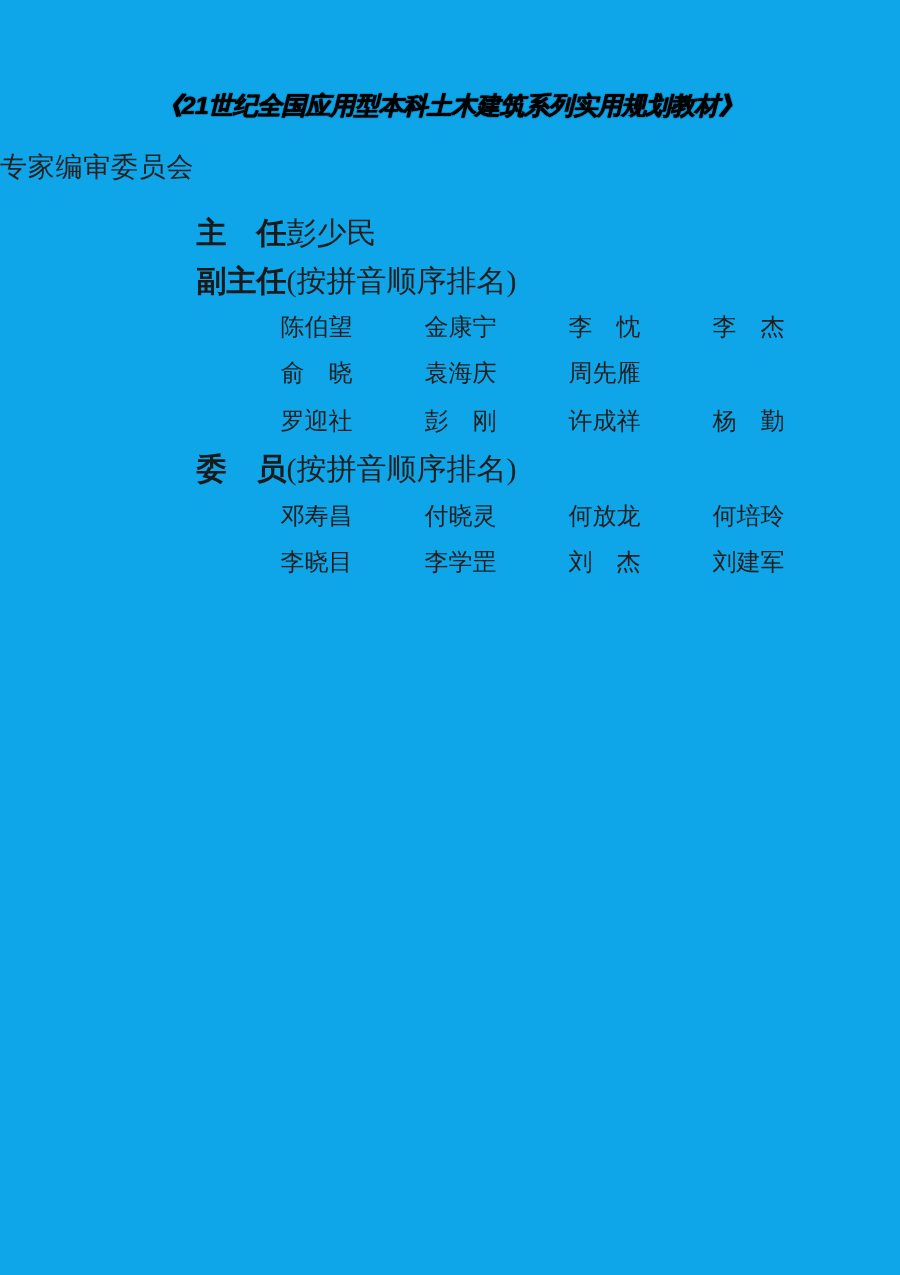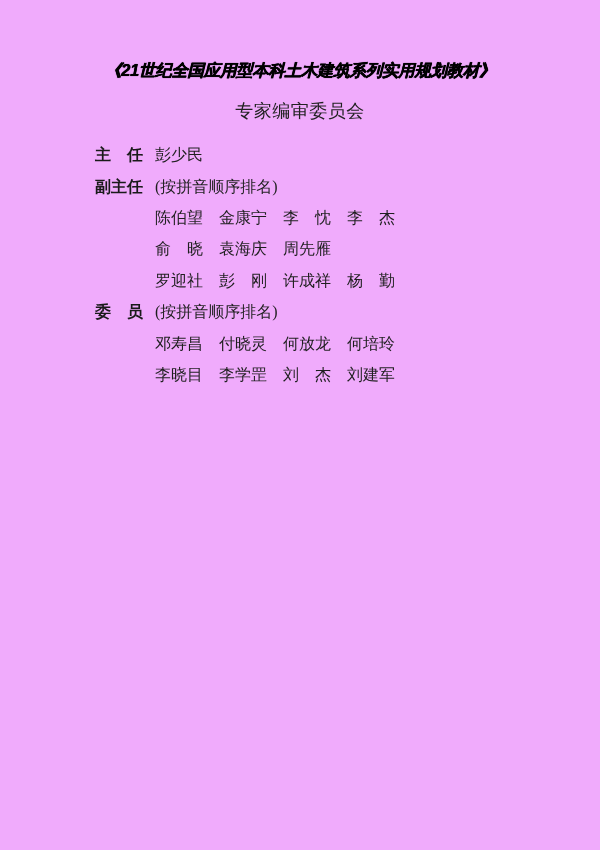--- a/index.html
+++ b/index.html
@@ -4,21 +4,21 @@
 <style>
   html, body {
     margin: 0;
     padding: 0;
     background: #ffffff;
   }
   .page {
     position: relative;
     width: 600px;
     height: 850px;
-    background: #f0abfc;
+    background: #0ea5e9;
     overflow: hidden;
     font-family: "Liberation Serif", serif;
     color: #1f1f1f;
   }
   .series-title {
     position: absolute;
     top: 60px;
     left: 0;
     width: 600px;
     text-align: center;
@@ -29,21 +29,20 @@
     letter-spacing: -0.3px;
     color: #000000;
     text-shadow: 0 0 0.8px #000, 0.4px 0 0.6px #000;
     white-space: nowrap;
   }
   .committee-title {
     position: absolute;
     top: 99px;
     left: 0;
     width: 600px;
-    text-align: center;
     font-family: "Liberation Sans", sans-serif;
     font-weight: 500;
     font-size: 18px;
     letter-spacing: 0.5px;
     color: #222222;
     white-space: nowrap;
   }
   .roster {
     position: absolute;
     top: 140px;
@@ -53,43 +52,45 @@
     display: flex;
     align-items: center;
     height: 31.4px;
   }
   .role-label {
     flex: 0 0 48px;
     width: 48px;
     margin-right: 12px;
     font-family: "Liberation Sans", sans-serif;
     font-weight: 700;
-    font-size: 16px;
+    font-size: 20px;
     color: #1a1a1a;
     white-space: pre;
+    margin-left: 36px;
   }
   .role-spacer {
     flex: 0 0 48px;
     width: 48px;
     margin-right: 12px;
   }
   .note-text, .inline-name {
     font-family: "Liberation Serif", serif;
-    font-size: 16px;
+    font-size: 20px;
     color: #1f1f1f;
     white-space: pre;
   }
   .name-cell {
     display: inline-block;
     width: 48px;
     margin-right: 16px;
     font-family: "Liberation Serif", serif;
     font-size: 16px;
     color: #1f1f1f;
     white-space: pre;
+    margin-left: 32px;
   }
 </style>
 </head>
 <body>
 
 <div class="page">
   <div class="series-title">《21世纪全国应用型本科土木建筑系列实用规划教材》</div>
 
   <div class="committee-title">专家编审委员会</div>
 

